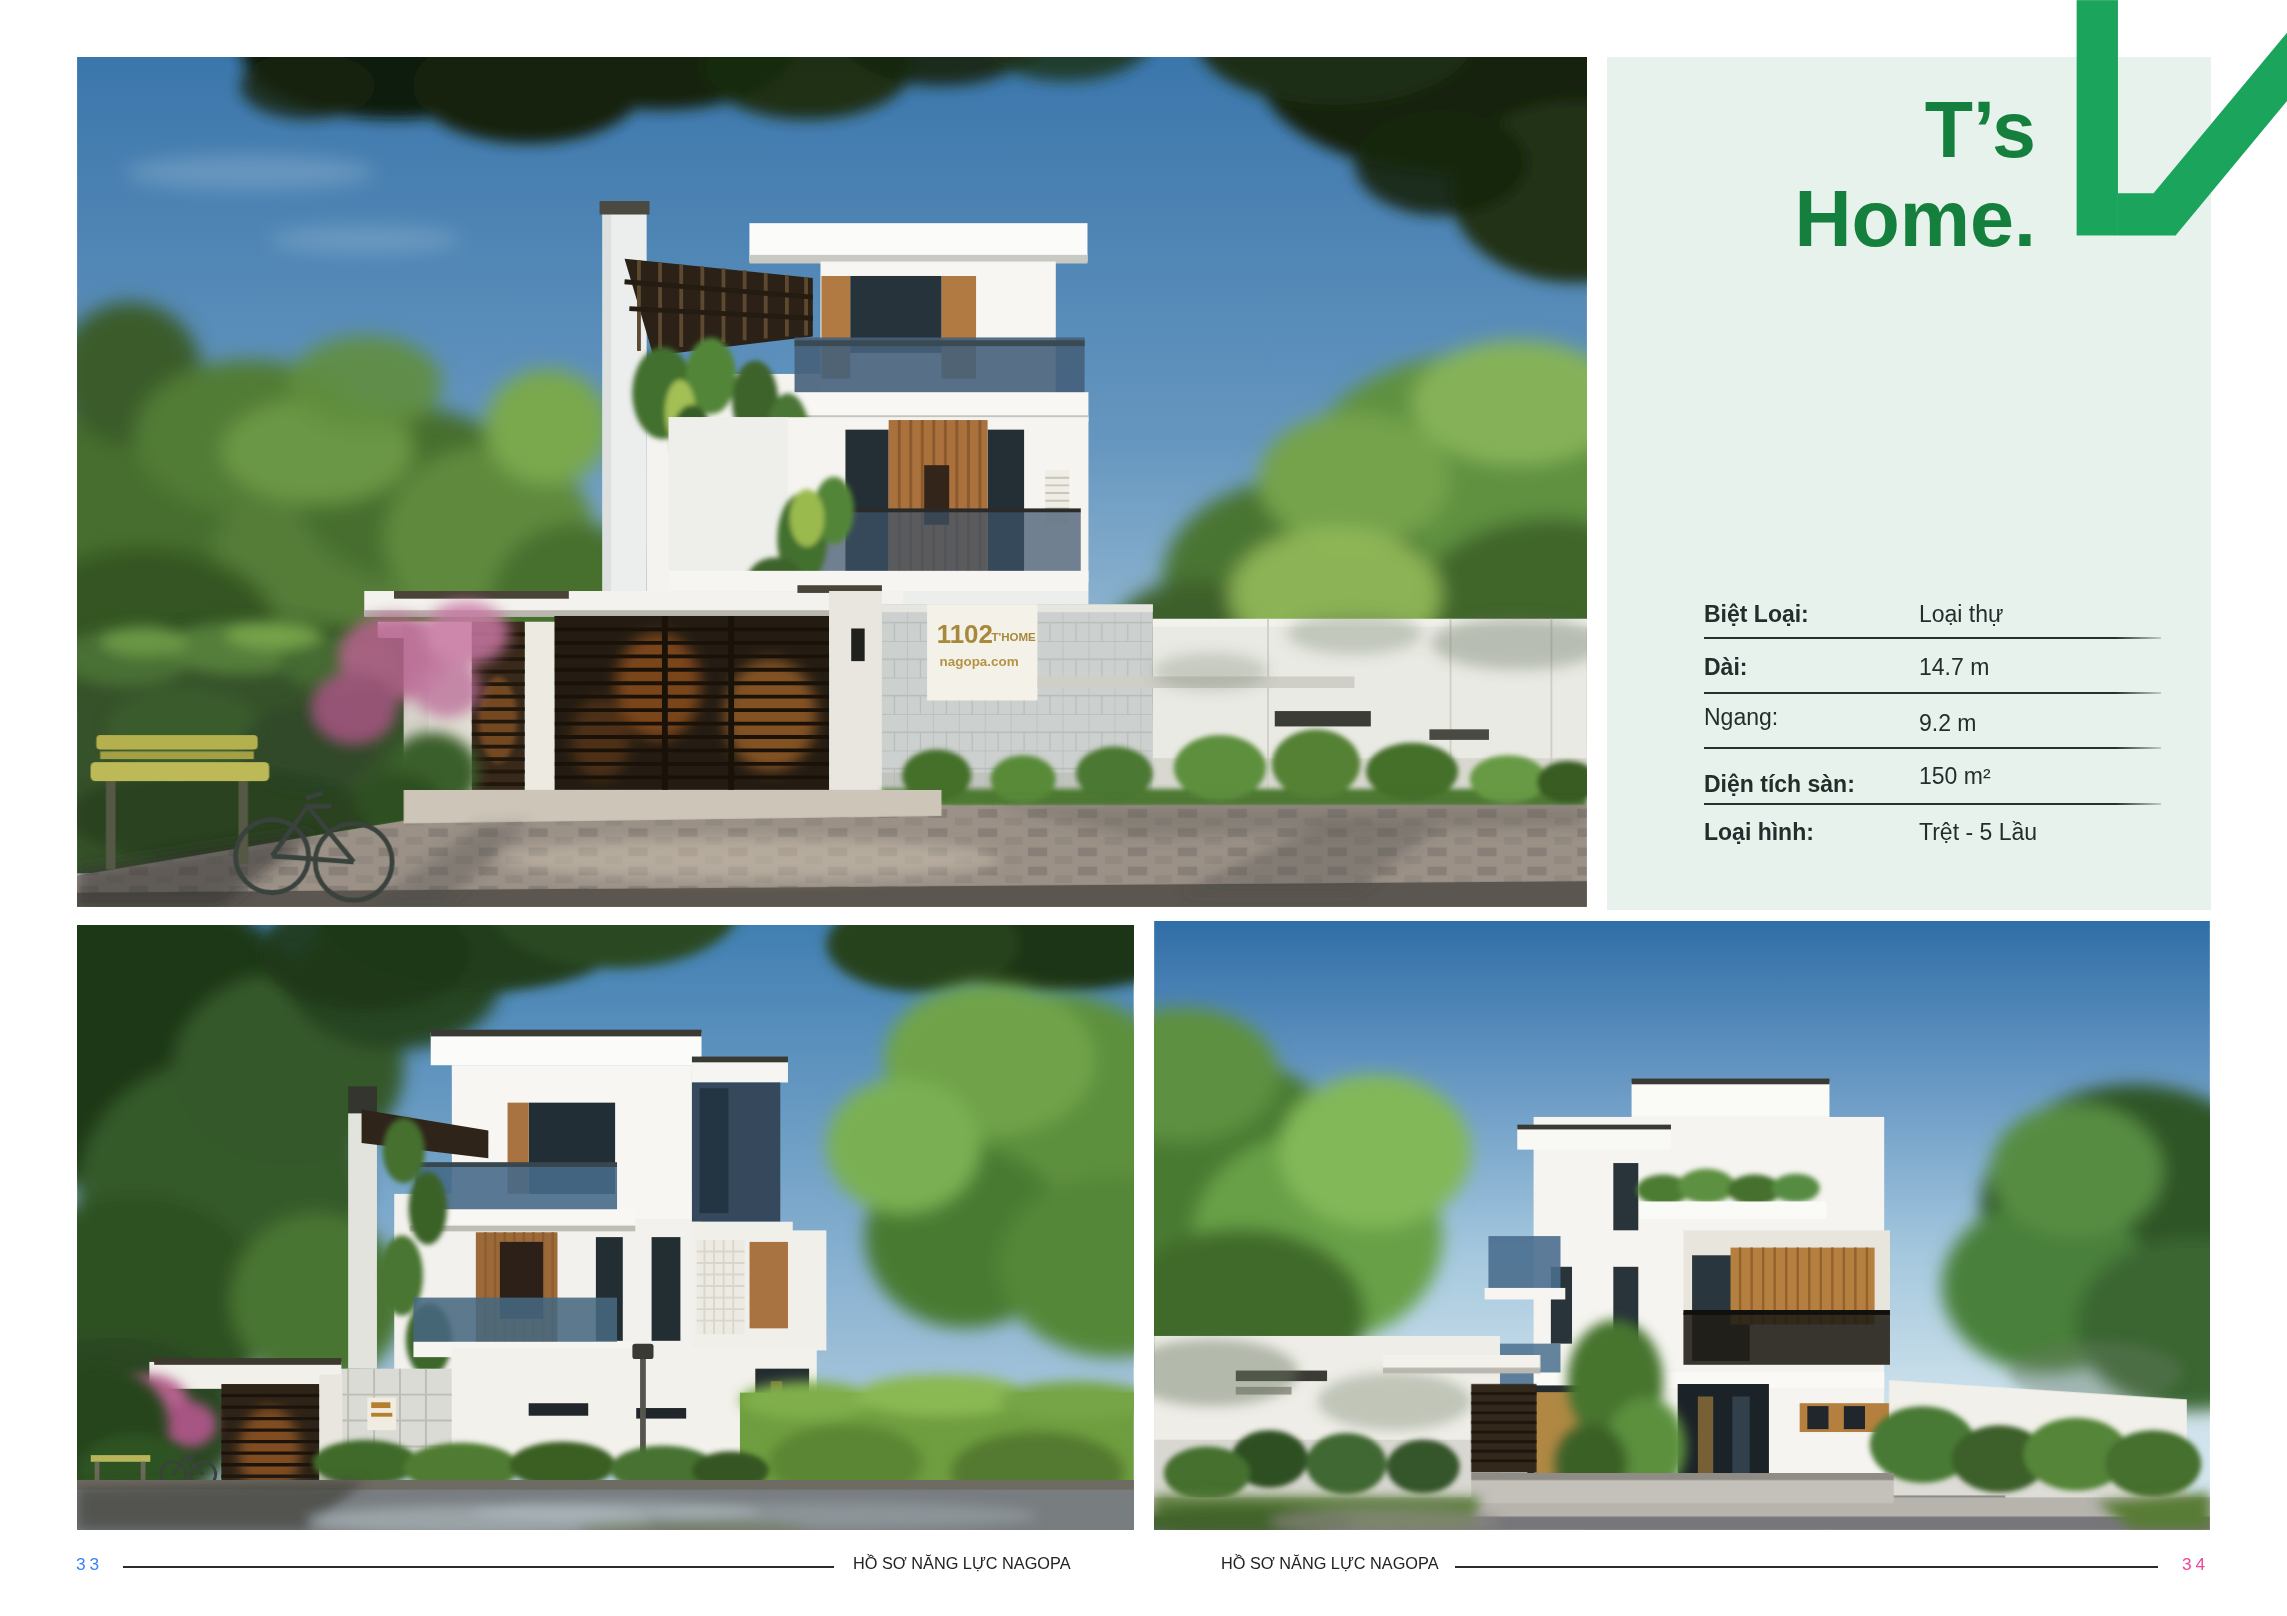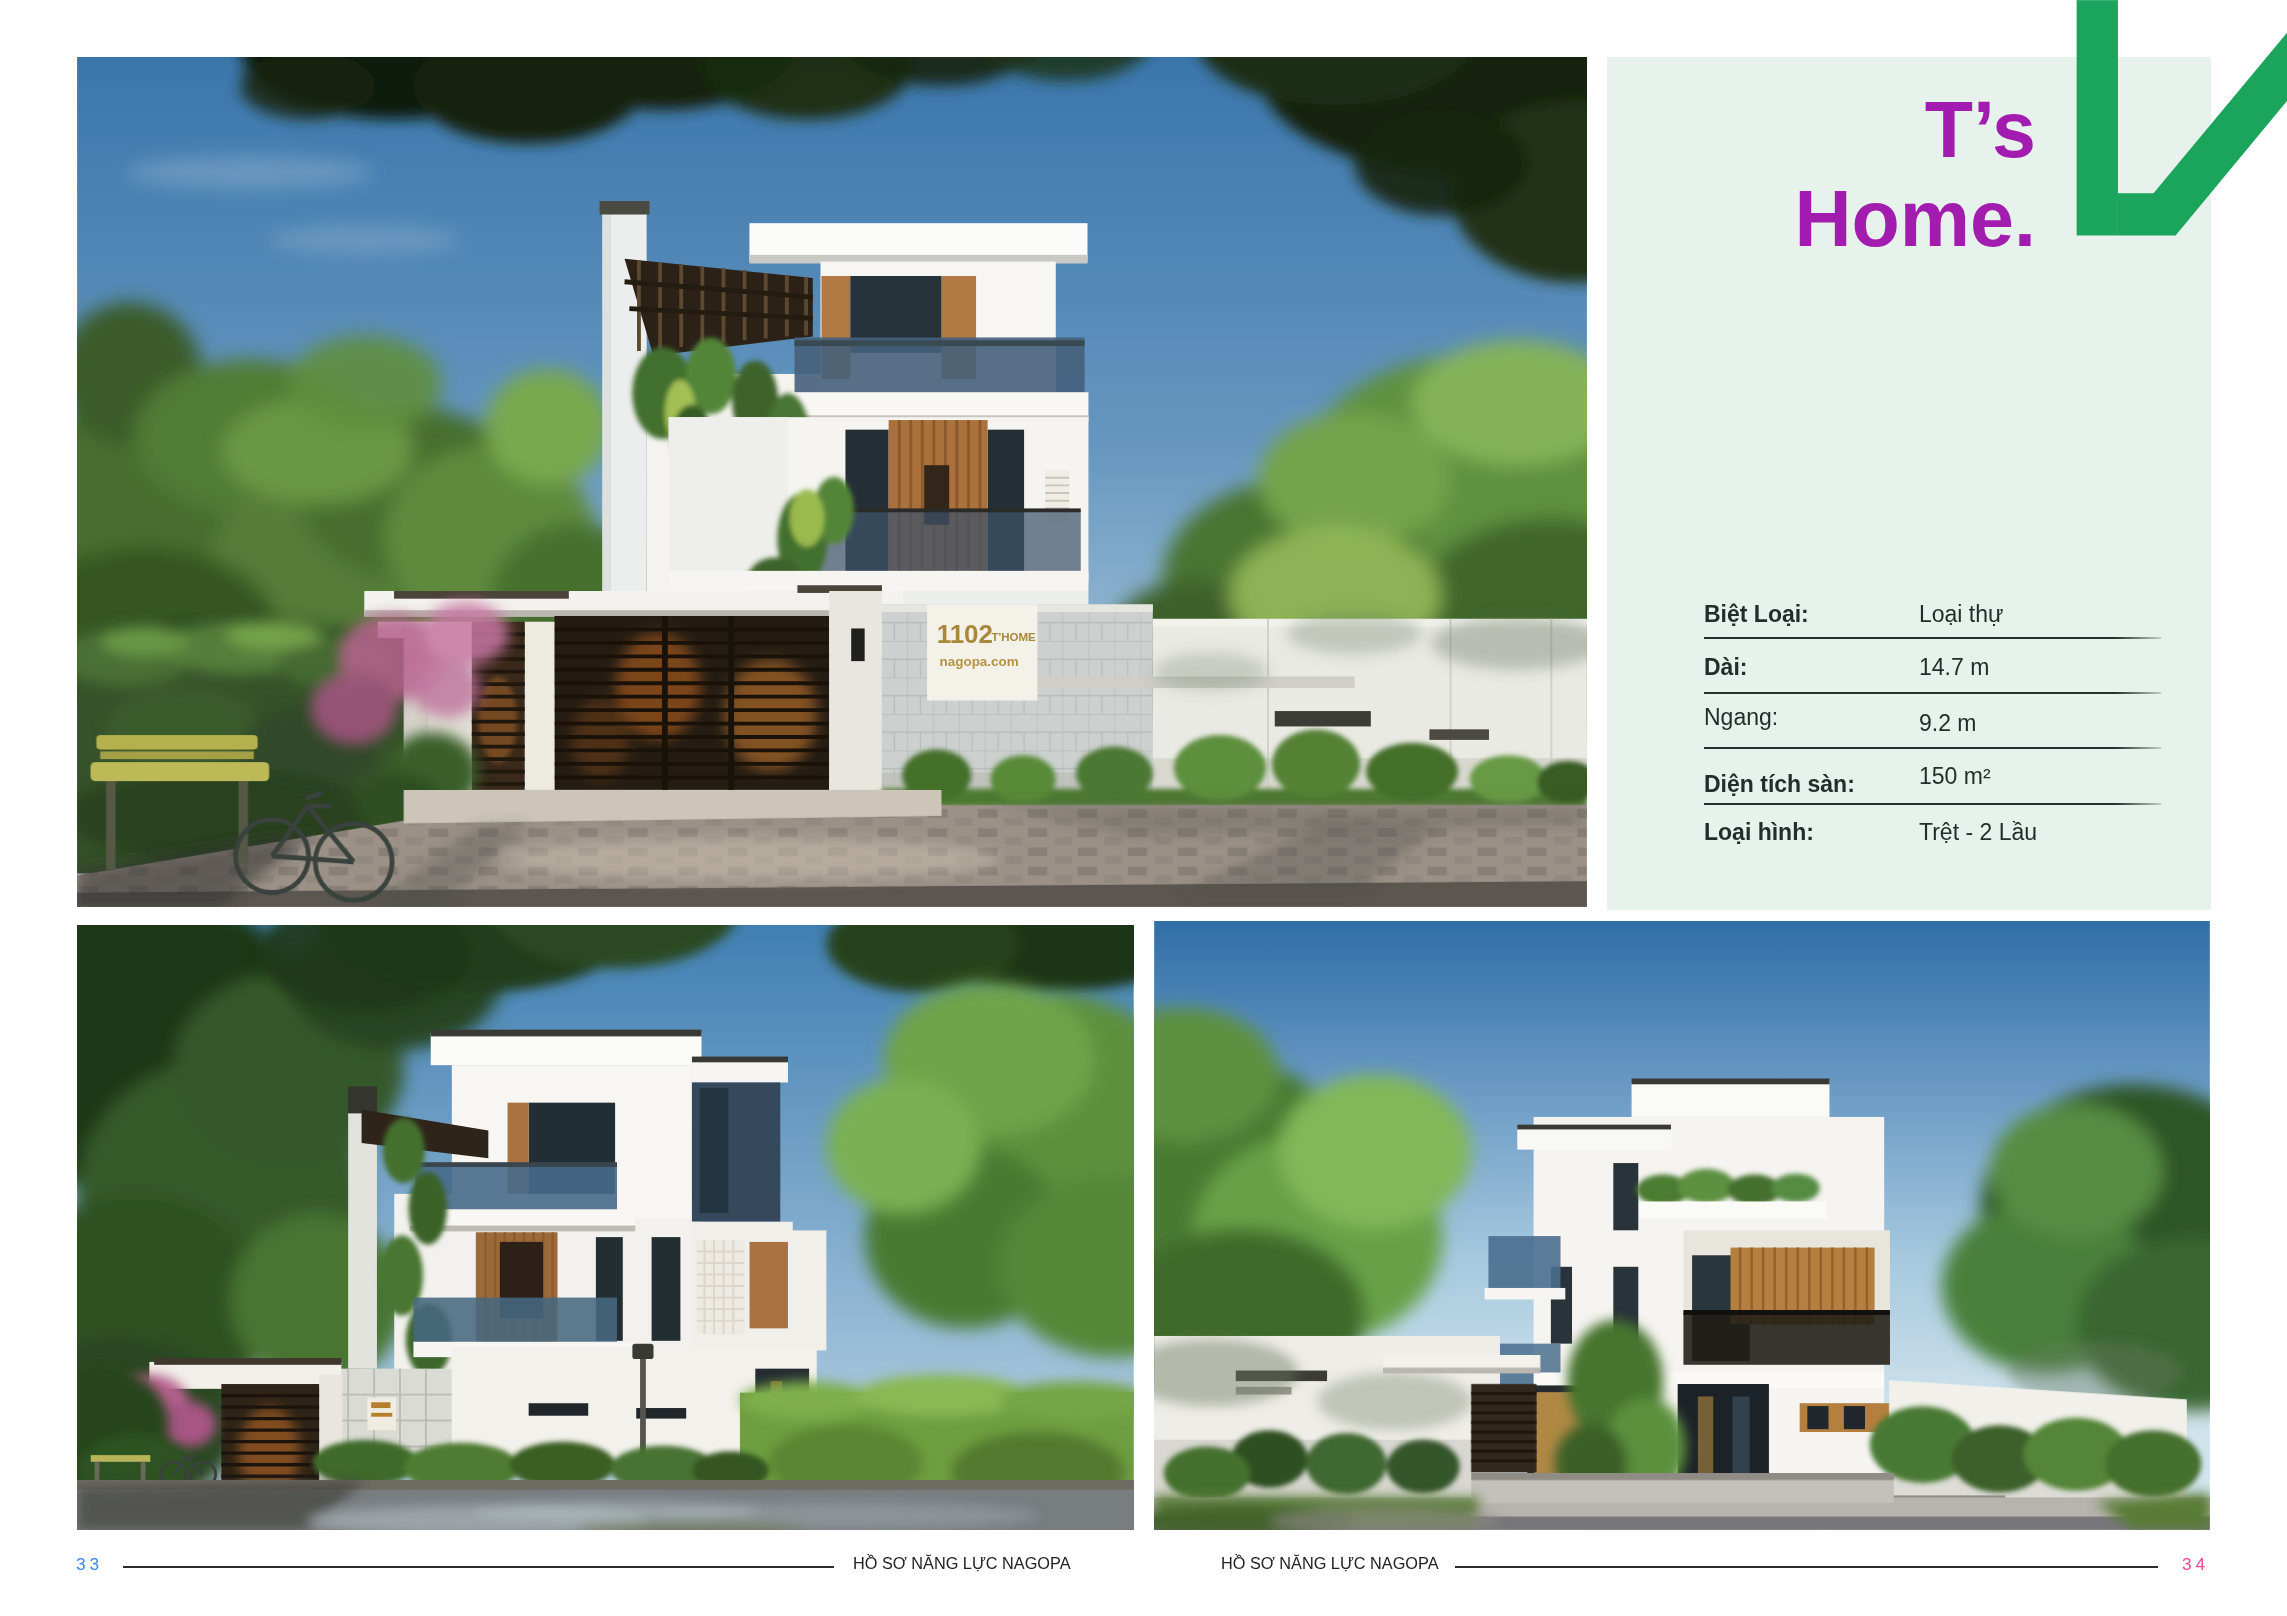--- a/index.html
+++ b/index.html
@@ -289,24 +289,24 @@
     <div class="abs" style="left:215px;top:710px;">9.2 m</div>
 
     <div class="abs" style="left:0;top:747px;width:457px;height:1.9px;background:linear-gradient(to right,#26312f 90%,rgba(38,49,47,0.2));"></div>
 
     <div class="abs" style="left:0;top:763px;font-weight:bold;margin-top:8px;">Diện tích sàn:</div>
     <div class="abs" style="left:215px;top:763px;">150 m²</div>
 
     <div class="abs" style="left:0;top:803px;width:457px;height:1.9px;background:linear-gradient(to right,#26312f 90%,rgba(38,49,47,0.2));"></div>
 
     <div class="abs" style="left:0;top:819px;font-weight:bold;">Loại hình:</div>
-    <div class="abs" style="left:215px;top:819px;">Trệt - 2 Lầu</div>
+    <div class="abs" style="left:215px;top:819px;">Trệt - 5 Lầu</div>
   </div>
 
-  <div class="abs" style="left:1633px;top:85px;width:403px;text-align:right;font-size:79px;font-weight:bold;color:#a21caf;line-height:89px;">T’s<br>Home.</div>
+  <div class="abs" style="left:1633px;top:85px;width:403px;text-align:right;font-size:79px;font-weight:bold;color:#15803d;line-height:89px;">T’s<br>Home.</div>
 
   <svg class="abs" style="left:0;top:0;" width="2287" height="250" viewBox="0 0 2381 260" xmlns="http://www.w3.org/2000/svg">
 
     <rect x="2162" y="0" width="43" height="245" fill="#1ba45c"></rect>
 
     <polygon points="2205,201 2242,201 2455,-55 2468,0 2265,245 2205,245" fill="#1ba45c"></polygon>
   </svg>
 
   <div class="abs" style="left:77px;top:925px;width:1057px;height:605px;overflow:hidden;">
     <svg width="1057" height="605" viewBox="0 0 1100 630" xmlns="http://www.w3.org/2000/svg">

